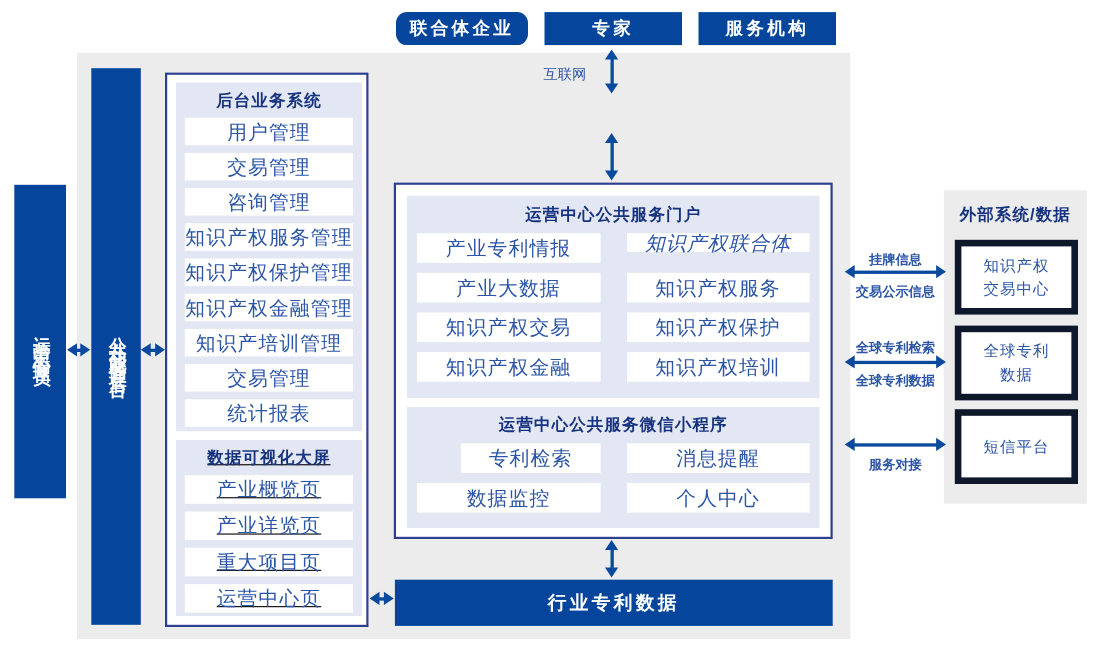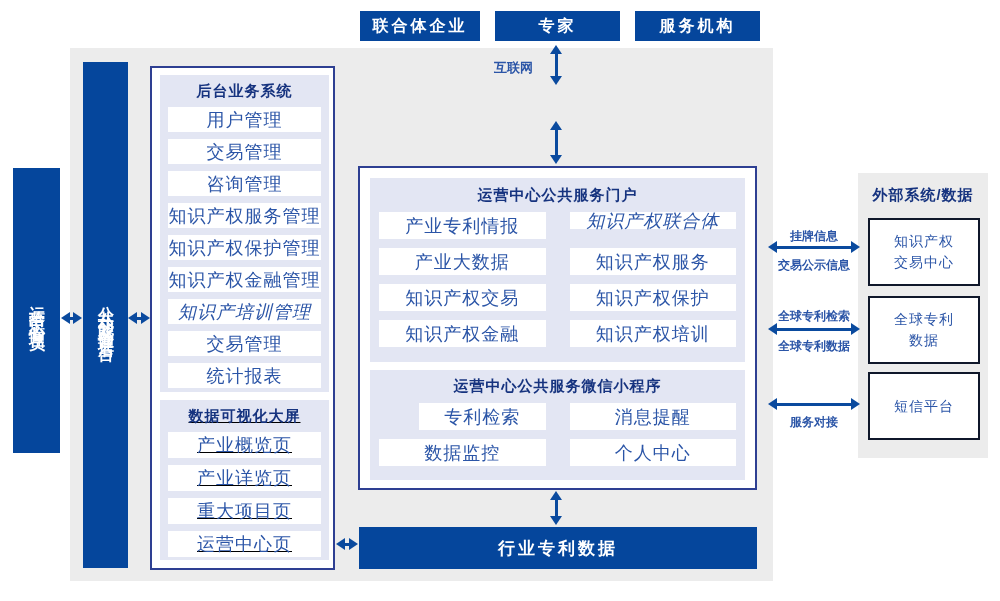--- a/index.html
+++ b/index.html
@@ -21,39 +21,39 @@
   .barbox{font-size:17px;}
   .vbar{background:var(--blue);display:flex;align-items:center;justify-content:center;}
   .vbar span{writing-mode:vertical-rl;text-orientation:upright;color:#fff;font-weight:bold;font-size:16px;letter-spacing:5px;}
   .outline{background:#fff;border:2px solid var(--navy);box-sizing:border-box;}
   .section{background:var(--lav);box-sizing:border-box;}
   .sec-title{color:var(--titlenavy);font-weight:bold;font-size:15px;text-align:center;letter-spacing:1px;}
   .item{background:#fff;color:var(--txtblue);font-size:18px;display:flex;align-items:center;justify-content:center;letter-spacing:1px;}
   .col{display:flex;flex-direction:column;gap:7px;padding:0 8px;}
   .grid2{display:grid;grid-template-columns:1fr 1fr;gap:9px 24px;padding:0 9px;}
   .extpanel{background:var(--gray);}
-  .extbox{background:#fff;border:2px solid #0f172a;color:var(--txtblue);font-size:14px;line-height:1.5;display:flex;align-items:center;justify-content:center;text-align:center;white-space:pre-line;box-sizing:border-box;letter-spacing:1px;}
+  .extbox{background:#fff;border:6px solid #0f172a;color:var(--txtblue);font-size:14px;line-height:1.5;display:flex;align-items:center;justify-content:center;text-align:center;white-space:pre-line;box-sizing:border-box;letter-spacing:1px;}
   .lbl{color:var(--txtblue);font-weight:bold;font-size:12px;text-align:center;white-space:nowrap;}
-  .inet{color:var(--txtblue);font-weight:bold;font-size:13px;}
+  .inet{color:var(--txtblue);font-weight:normal;font-size:13px;}
   
   .harrow{position:absolute;height:3px;background:var(--ablue);}
   .harrow::before{content:"";position:absolute;left:-8px;top:-5px;width:0;height:0;border-top:6px solid transparent;border-bottom:6px solid transparent;border-right:9px solid var(--ablue);}
   .harrow::after{content:"";position:absolute;right:-8px;top:-5px;width:0;height:0;border-top:6px solid transparent;border-bottom:6px solid transparent;border-left:9px solid var(--ablue);}
   .varrow{position:absolute;width:3px;background:var(--ablue);}
   .varrow::before{content:"";position:absolute;top:-8px;left:-5px;width:0;height:0;border-left:6px solid transparent;border-right:6px solid transparent;border-bottom:9px solid var(--ablue);}
   .varrow::after{content:"";position:absolute;bottom:-8px;left:-5px;width:0;height:0;border-left:6px solid transparent;border-right:6px solid transparent;border-top:9px solid var(--ablue);}
 </style>
 </head>
 <body>
 
 <div class="canvas">
 
   <div class="abs bg" style="left:70px;top:48px;width:703px;height:533px;"></div>
 
-  <div class="abs bluebox topbox" style="left:360px;top:11px;width:120px;height:30px;">
+  <div class="abs bluebox topbox" style="left:360px;top:11px;width:120px;height:30px;border-radius:10px;">
       <span>联合体企业</span>
     </div>
   <div class="abs bluebox topbox" style="left:495px;top:11px;width:125px;height:30px;">
       <span>专家</span>
     </div>
   <div class="abs bluebox topbox" style="left:635px;top:11px;width:125px;height:30px;">
       <span>服务机构</span>
     </div>
 
   <div class="abs inet" style="left:485px;top:59px;width:48px;text-align:right;">互联网</div>
@@ -97,21 +97,21 @@
 
     <div class="section abs" style="left:8px;top:7px;width:169px;height:317px;padding-bottom:6px;">
       <div class="sec-title" style="padding:7px 0 6px;">后台业务系统</div>
       <div class="col">
         <div class="item" style="height:25px;">用户管理</div>
         <div class="item" style="height:25px;">交易管理</div>
         <div class="item" style="height:25px;">咨询管理</div>
         <div class="item" style="height:25px;">知识产权服务管理</div>
         <div class="item" style="height:25px;">知识产权保护管理</div>
         <div class="item" style="height:25px;">知识产权金融管理</div>
-        <div class="item" style="height:25px;font-style:italic;">知识产培训管理</div>
+        <div class="item" style="height:25px;">知识产培训管理</div>
         <div class="item" style="height:25px;">交易管理</div>
         <div class="item" style="height:25px;">统计报表</div>
       </div>
     </div>
 
     <div class="section abs" style="left:8px;top:332px;width:169px;height:160px;text-decoration:underline;">
       <div class="sec-title" style="padding:7px 0 6px;">数据可视化大屏</div>
       <div class="col">
         <div class="item" style="height:26px;">产业概览页</div>
         <div class="item" style="height:26px;">产业详览页</div>

